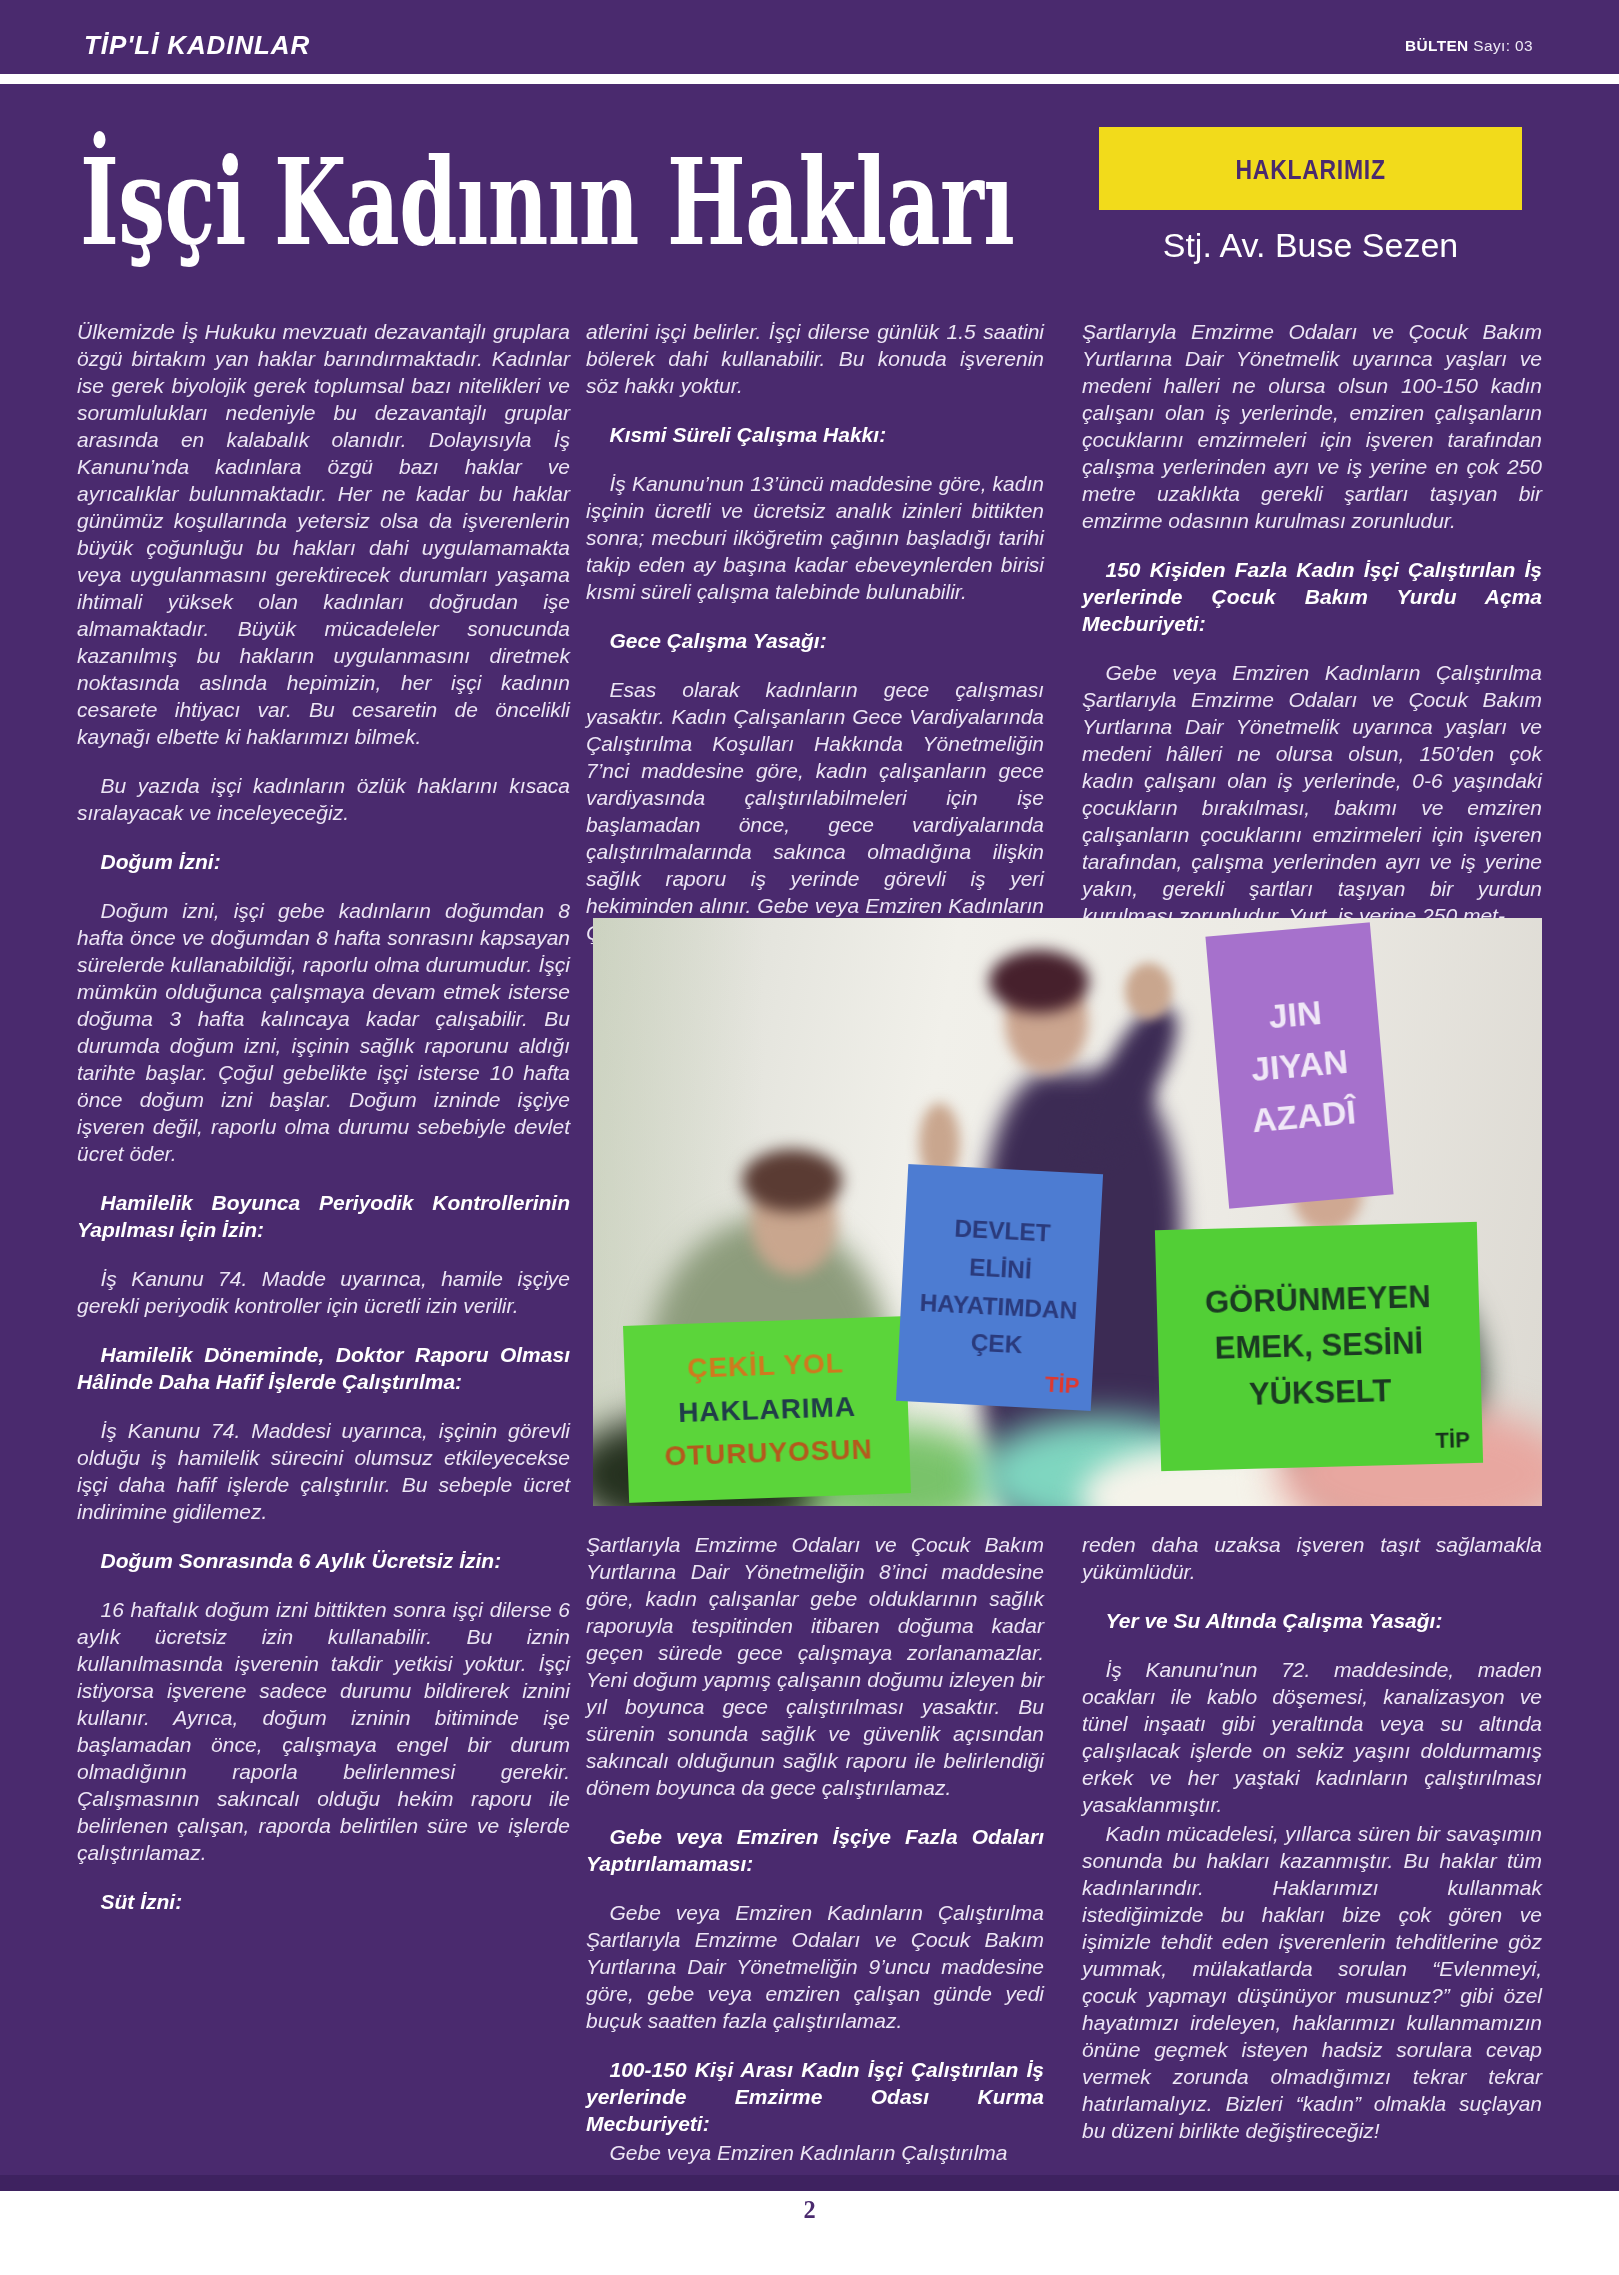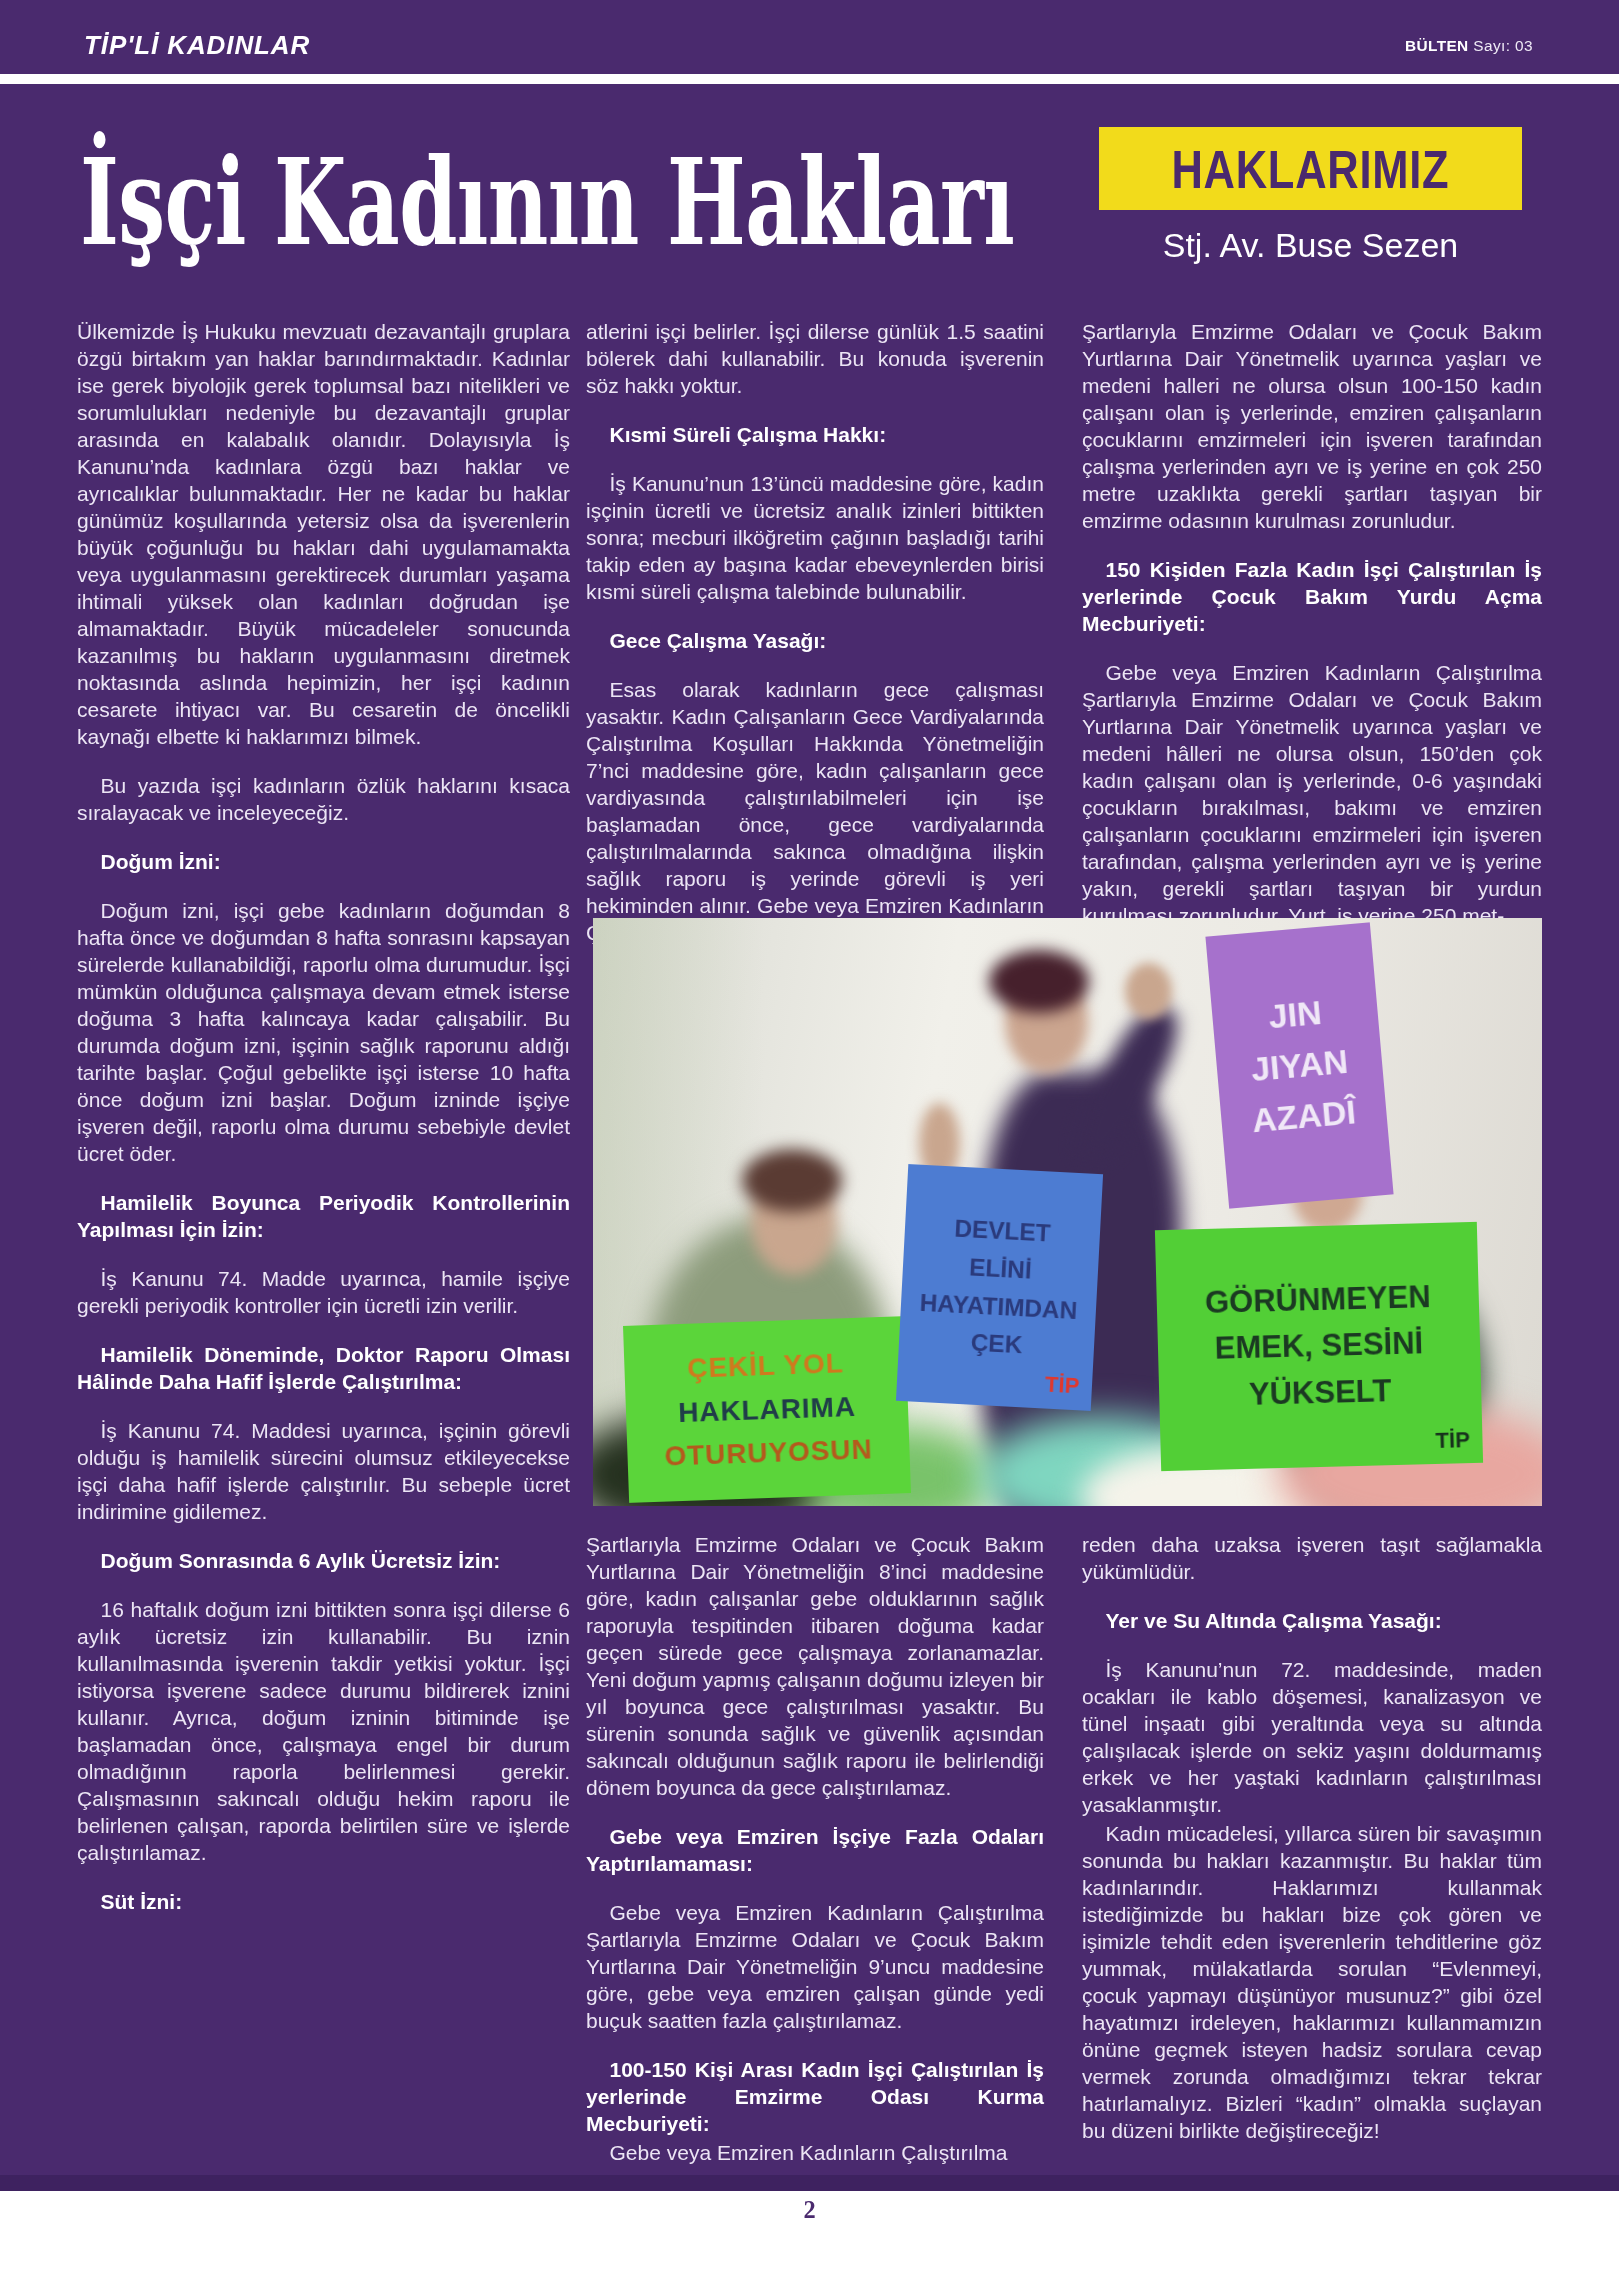--- a/index.html
+++ b/index.html
@@ -9,27 +9,27 @@
   .masthead{position:absolute;left:84px;top:30px;color:#fff;font-size:26px;font-weight:700;letter-spacing:0.9px;font-style:italic;}
   .issue{position:absolute;right:86px;top:37px;color:#efeaf6;font-size:15.4px;letter-spacing:0.4px;}
   .issue .b{font-weight:700;color:#fff;}
   .divider{position:absolute;left:0;top:74px;width:1619px;height:10px;background:#fff;}
   
   .title{position:absolute;left:80px;top:134px;margin:0;color:#fff;
          font-family:"DejaVu Serif","Liberation Serif",serif;font-weight:700;
          font-size:119px;line-height:1.15;letter-spacing:-0.9px;white-space:nowrap;
          transform:scaleX(.70);transform-origin:left top;}
   .badge{position:absolute;left:1099px;top:127px;width:423px;height:83px;background:#f2db1b;
-         color:#4a2a6e;font-weight:700;font-size:53px;letter-spacing:0.9px;text-align:center;
+         color:#4a2a6e;font-weight:700;font-size:28px;letter-spacing:0.9px;text-align:center;
          line-height:85px;}
   .badge span{display:inline-block;transform:scaleX(.82);}
   .byline{position:absolute;left:1099px;top:226px;width:423px;text-align:center;color:#fff;
           font-family:Liberation Sans, sans-serif;font-size:34px;}
   
-  .colbox{position:absolute;color:#ece5f5;font-size:21px;line-height:27px;text-align:justify;z-index:1;}
+  .colbox{position:absolute;color:#ece5f5;font-size:21px;line-height:27px;text-align:justify;z-index:1;font-style:italic;}
   .c1{left:77px;top:318px;width:493px;height:1873px;}
   .c2t{left:586px;top:318px;width:458px;height:604px;}
   .c2b{left:586px;top:1531px;width:458px;height:666px;}
   .c3t{left:1082px;top:318px;width:460px;height:604px;}
   .c3b{left:1082px;top:1531px;width:460px;height:666px;}
   .blk{margin:0 0 22px;text-indent:23.5px;}
   .blk.ni{text-indent:0;}
   .blk.h{font-weight:700;color:#fff;}
   .blk.tight{margin-bottom:1.8px;}
   

